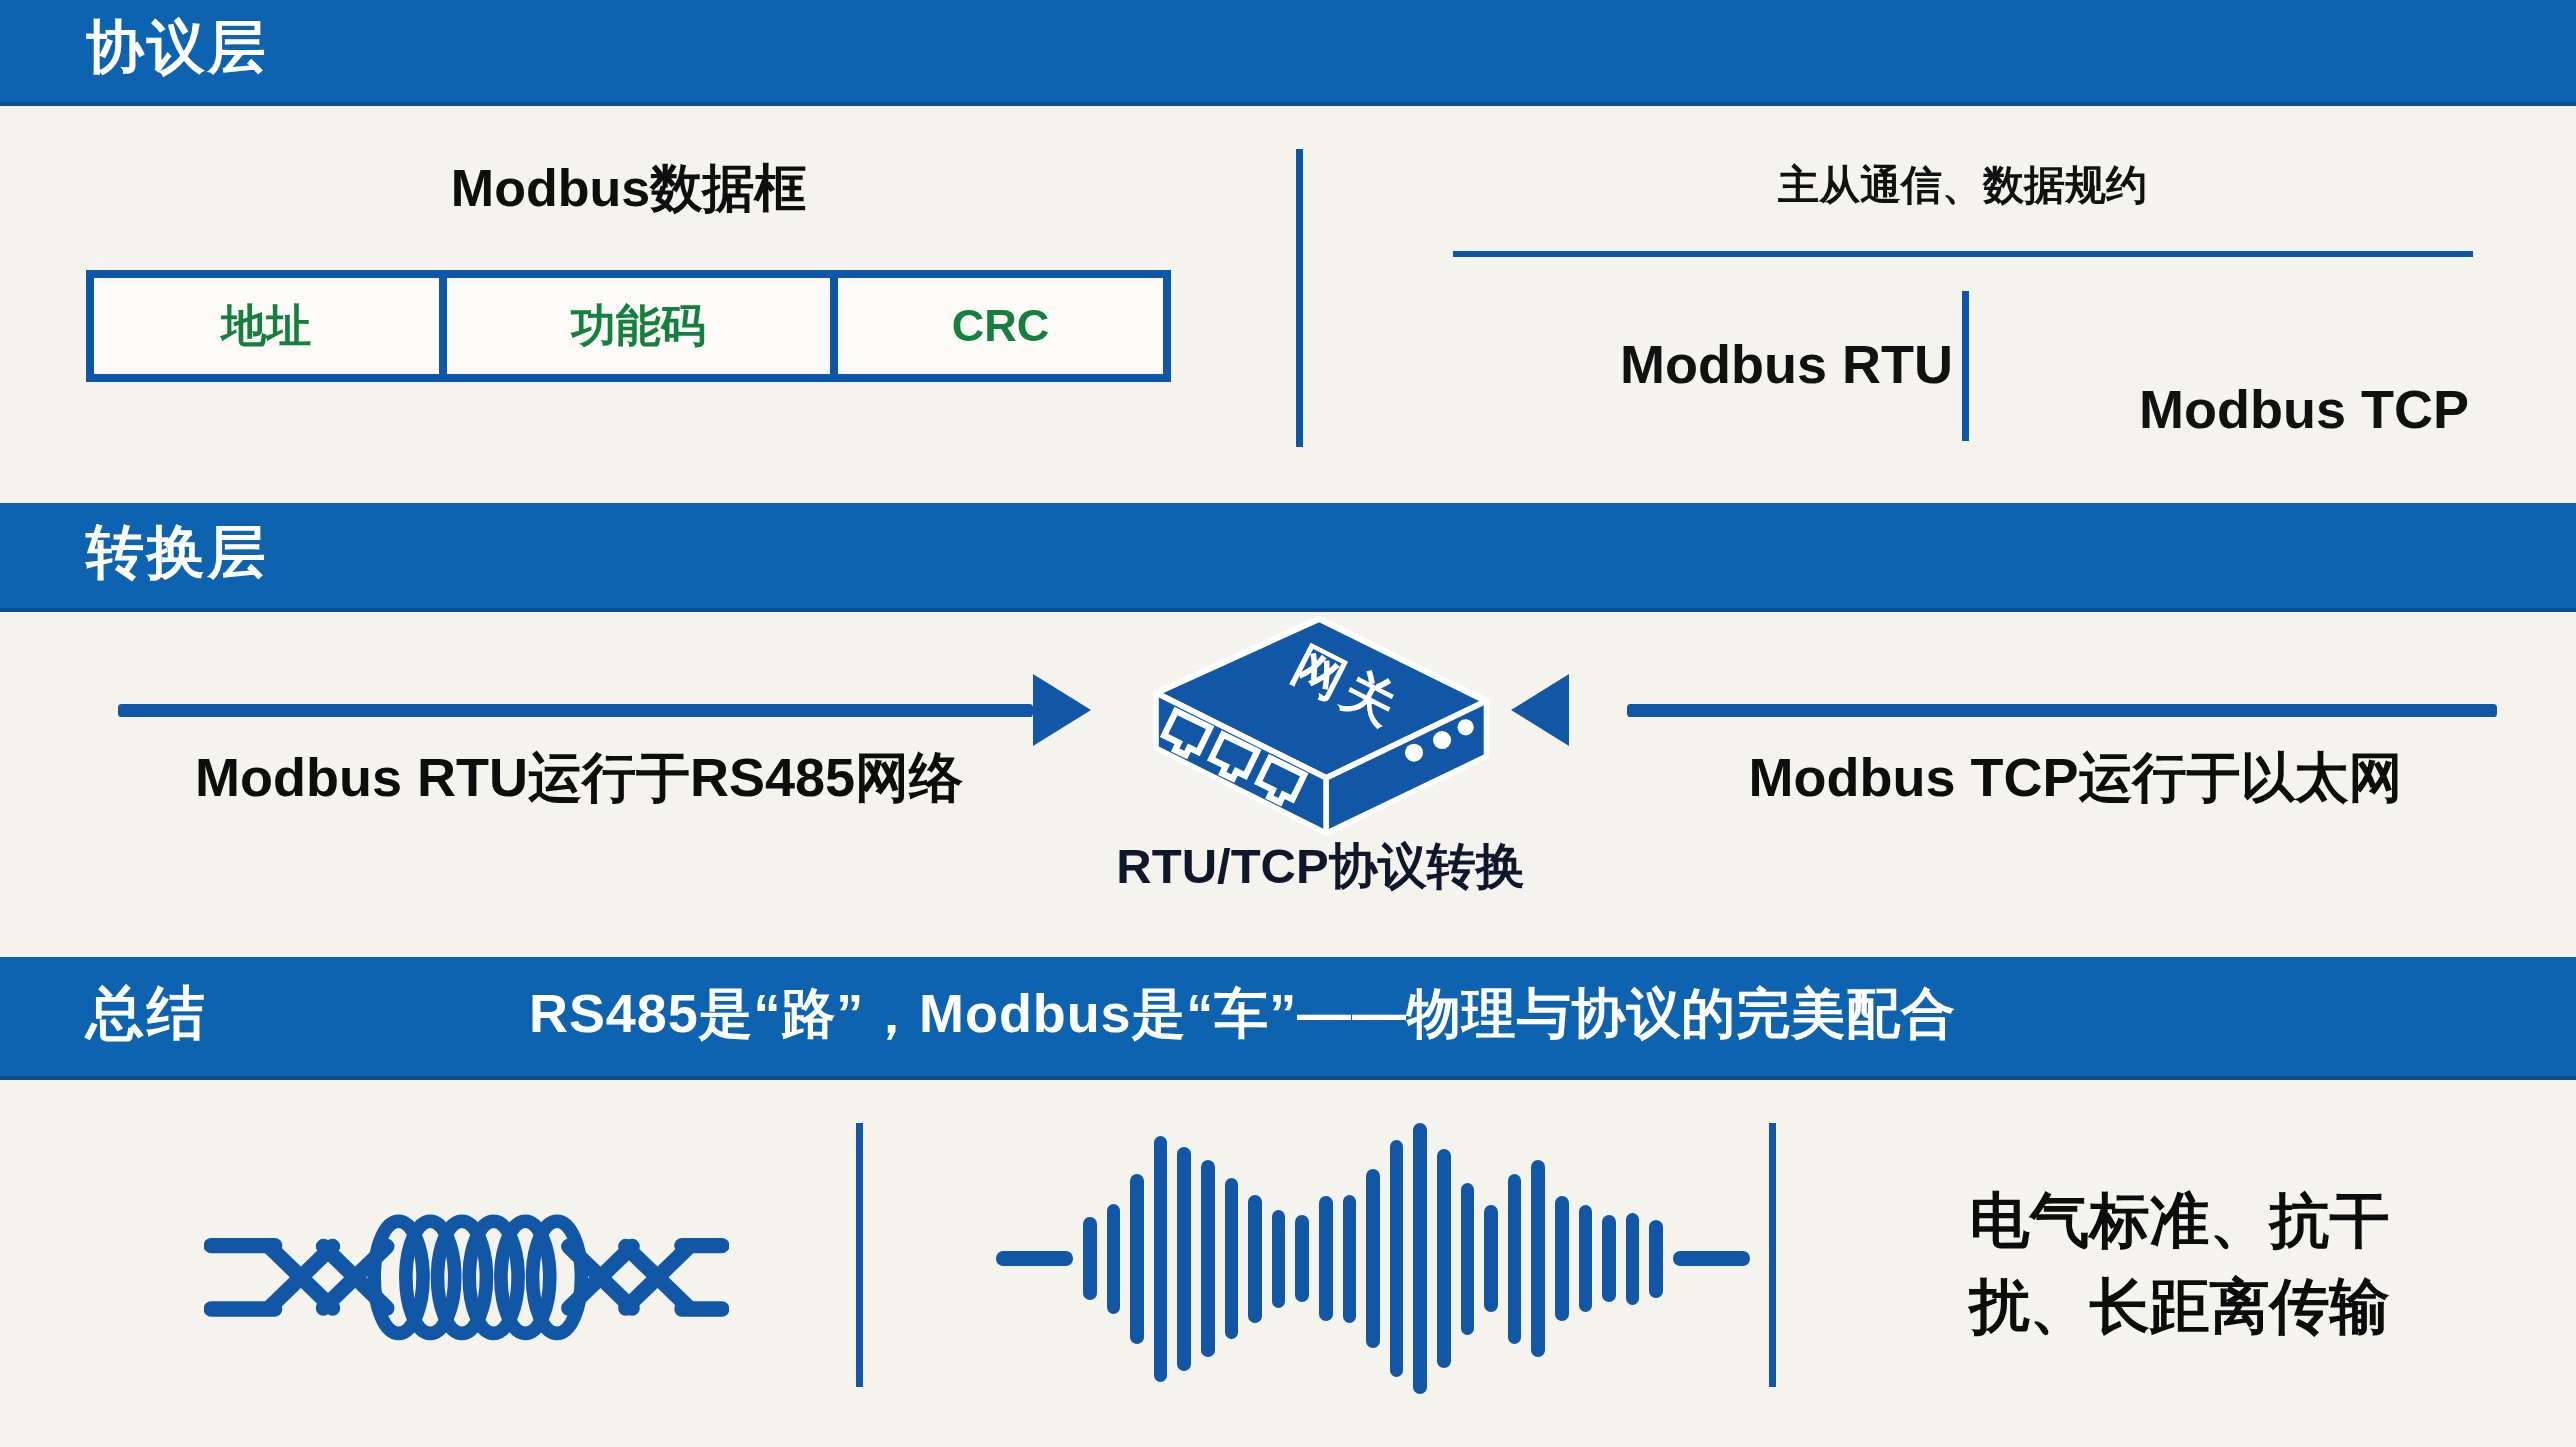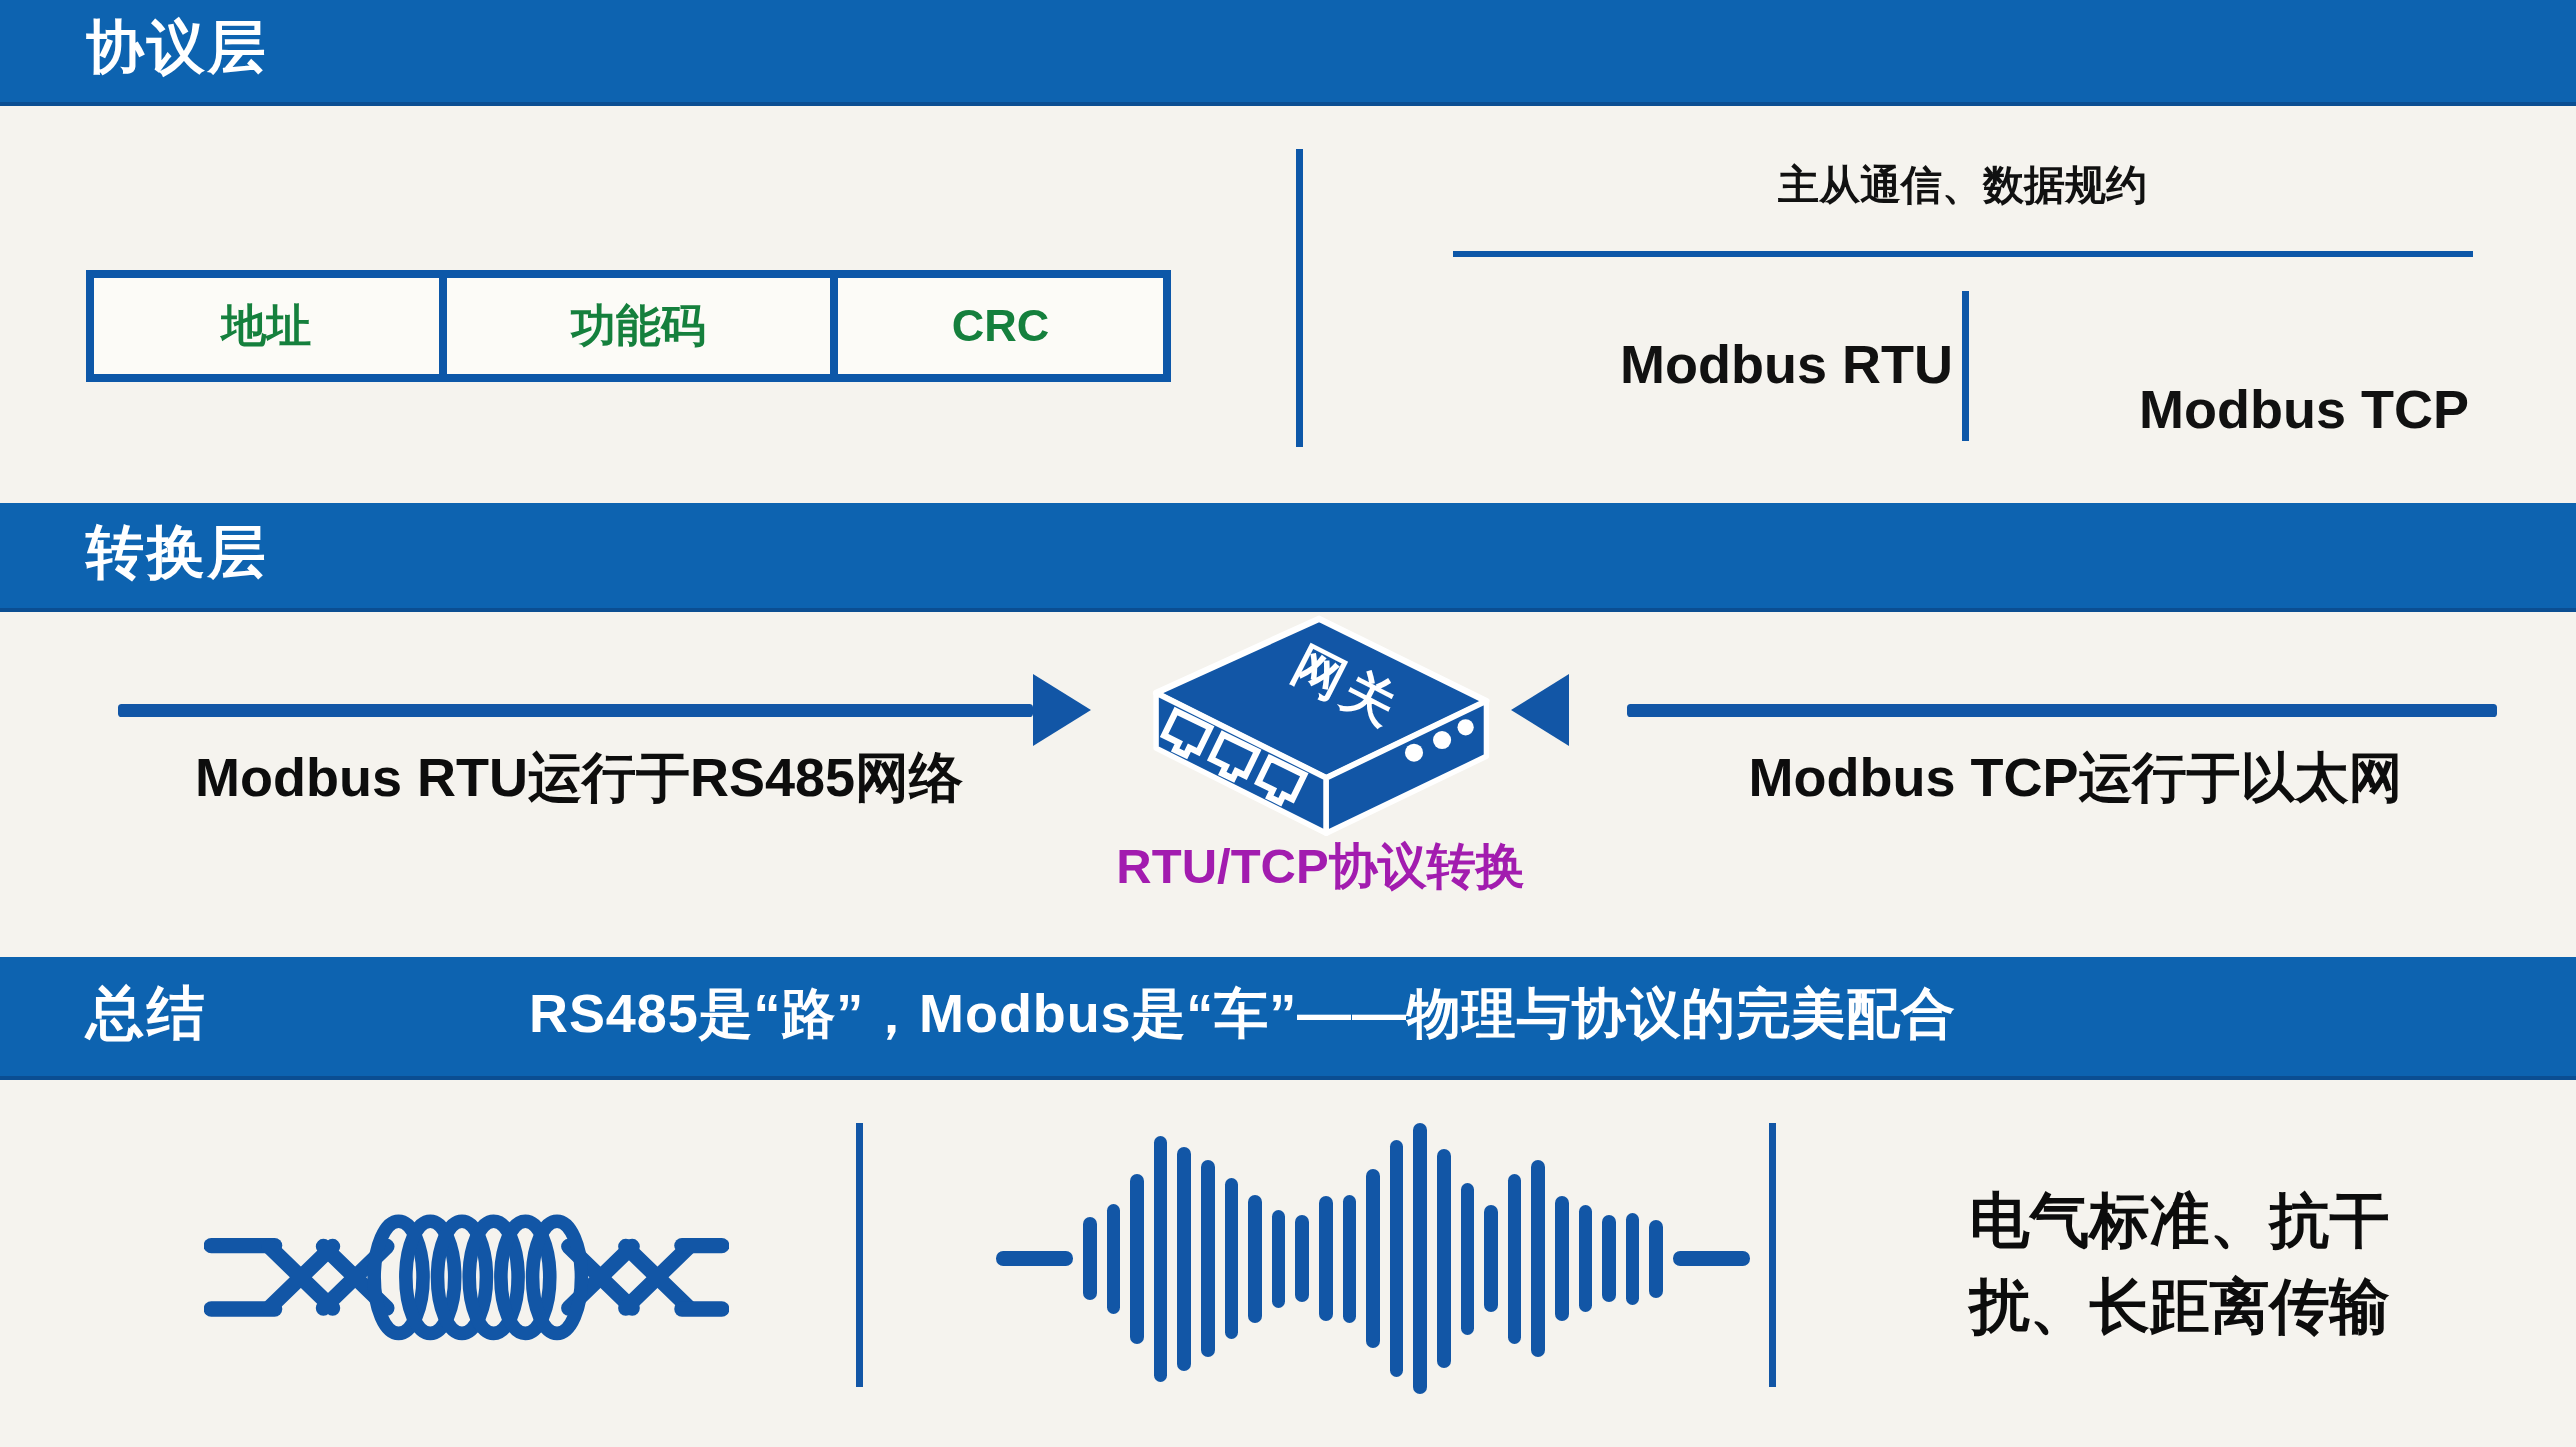--- a/index.html
+++ b/index.html
@@ -71,21 +71,21 @@
   #arrow-right-head{left:1511px;top:674px;border-right:58px solid #1256a6;}
   .arrow-label{
     position:absolute;top:742px;text-align:center;
     font-size:54px;font-weight:600;color:#0d0d0d;white-space:nowrap;
   }
   #label-rtu-485{left:127px;width:904px;}
   #label-tcp-eth{left:1655px;width:841px;}
   #gateway{position:absolute;left:1138px;top:615px;}
   .gateway-caption{
     position:absolute;left:1022px;top:834px;width:597px;text-align:center;
-    font-size:49px;font-weight:600;color:#a21caf;white-space:nowrap;
+    font-size:49px;font-weight:600;color:#0f172a;white-space:nowrap;
   }
   
   #twisted-pair{position:absolute;left:204px;top:1203px;}
   #summary-div1{left:856px;top:1123px;width:7.2px;height:264px;background:#1256a6;}
   #summary-div2{left:1769px;top:1123px;width:7.2px;height:264px;background:#1256a6;}
   .waveform{
     position:absolute;left:993px;top:1123px;width:760px;height:271px;
     display:flex;align-items:center;justify-content:center;gap:10px;
   }
   .wdash{width:77px;height:14.5px;border-radius:7.2px;background:#1256a6;flex:0 0 auto;}
@@ -98,20 +98,21 @@
 </style>
 </head>
 <body>
 
 <div class="stage">
 
   <div class="banner" id="banner-protocol">
     <div class="banner-label">协议层</div>
   </div>
 
+  <div class="frame-title">Modbus数据框</div>
 
   <div class="frame-box">
     <div class="frame-cell">地址</div>
     <div class="frame-cell">功能码</div>
     <div class="frame-cell">CRC</div>
   </div>
 
   <div class="vdivider" id="protocol-split"></div>
 
   <div class="comm-title">主从通信、数据规约</div>

